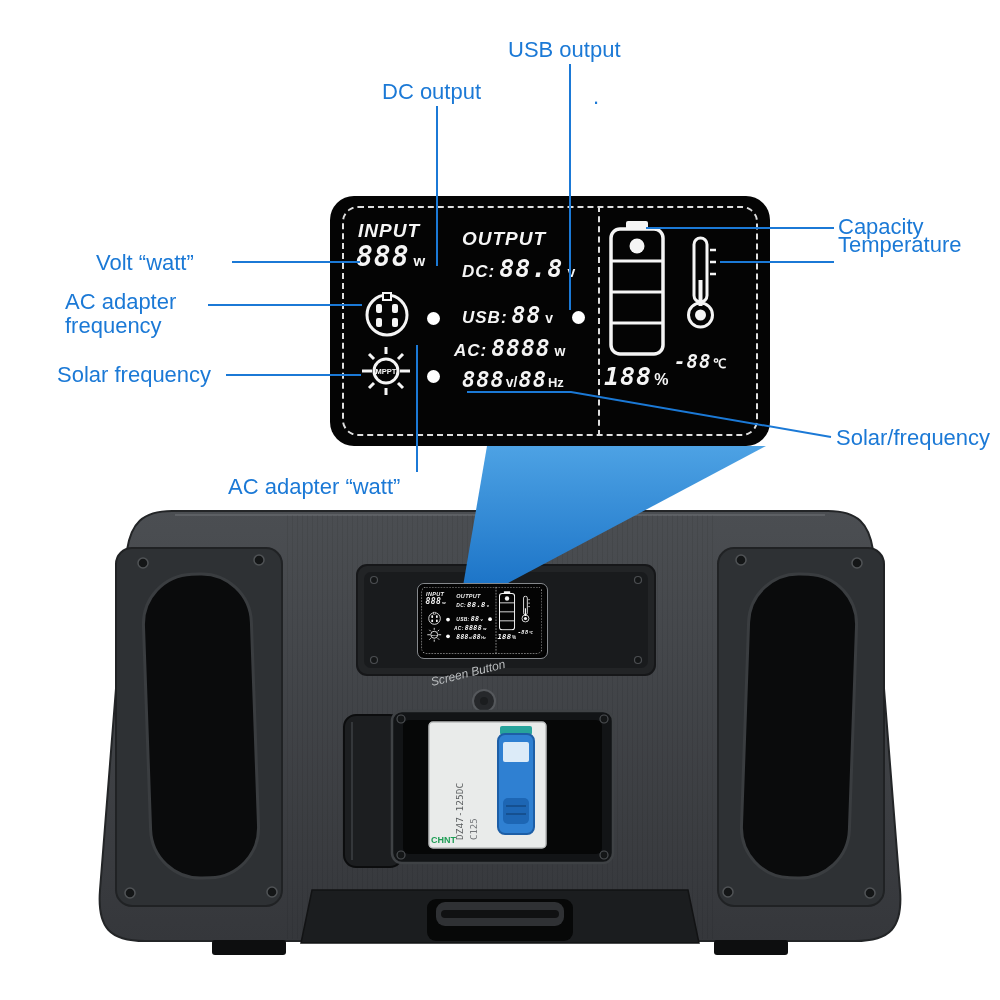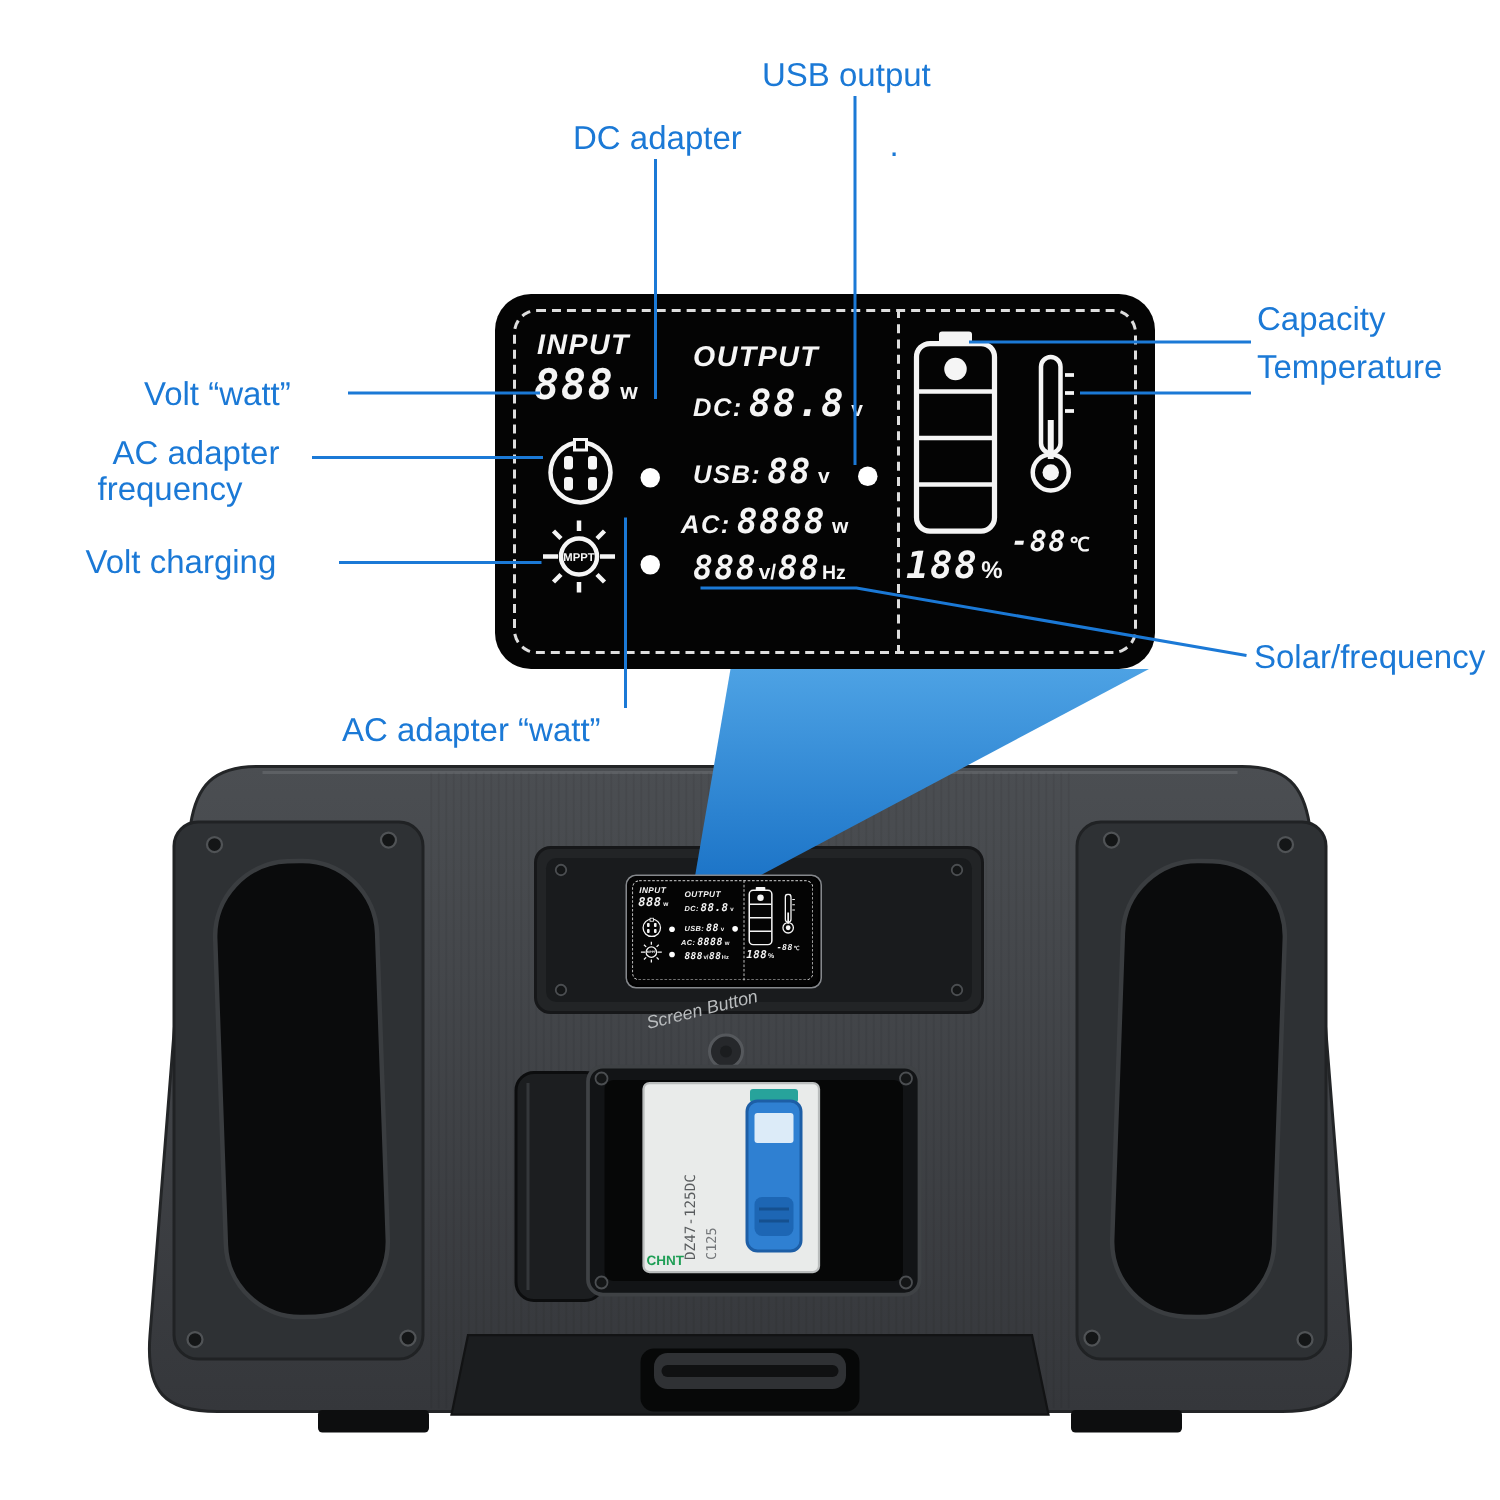--- a/index.html
+++ b/index.html
@@ -327,28 +327,28 @@
       <span class="seg" style="font-size:19px">-88</span>
       <span class="unit" style="font-size:13px">℃</span>
     </div>
     <div class="p-item row" style="left:274px;top:166px;gap:2px">
       <span class="seg" style="font-size:25px">188</span>
       <span class="unit" style="font-size:16px">%</span>
     </div>
   </div>
 
   <div class="callout" style="left:508px;top:37px">USB output</div>
-  <div class="callout" style="left:382px;top:79px">DC adapter</div>
+  <div class="callout" style="left:382px;top:79px">DC output</div>
   <div class="callout" style="left:593px;top:84px">.</div>
-  <div class="callout" style="left:838px;top:200px">Capacity</div>
+  <div class="callout" style="left:838px;top:214px">Capacity</div>
   <div class="callout" style="left:838px;top:232px">Temperature</div>
   <div class="callout" style="left:96px;top:250px">Volt “watt”</div>
-  <div class="callout" style="left:75px;top:289px">AC adapter</div>
+  <div class="callout" style="left:65px;top:289px">AC adapter</div>
   <div class="callout" style="left:65px;top:313px">frequency</div>
-  <div class="callout" style="left:57px;top:362px">Volt charging</div>
+  <div class="callout" style="left:57px;top:362px">Solar frequency</div>
   <div class="callout" style="left:836px;top:425px">Solar/frequency</div>
   <div class="callout" style="left:228px;top:474px">AC adapter “watt”</div>
 
   <svg class="layer" viewBox="0 0 1000 1000">
     <g stroke="#1b79d6" stroke-width="2" fill="none">
       <line x1="570" y1="64" x2="570" y2="310"></line>
       <line x1="437" y1="106" x2="437" y2="266"></line>
       <line x1="646" y1="228" x2="834" y2="228"></line>
       <line x1="720" y1="262" x2="834" y2="262"></line>
       <line x1="232" y1="262" x2="360" y2="262"></line>

